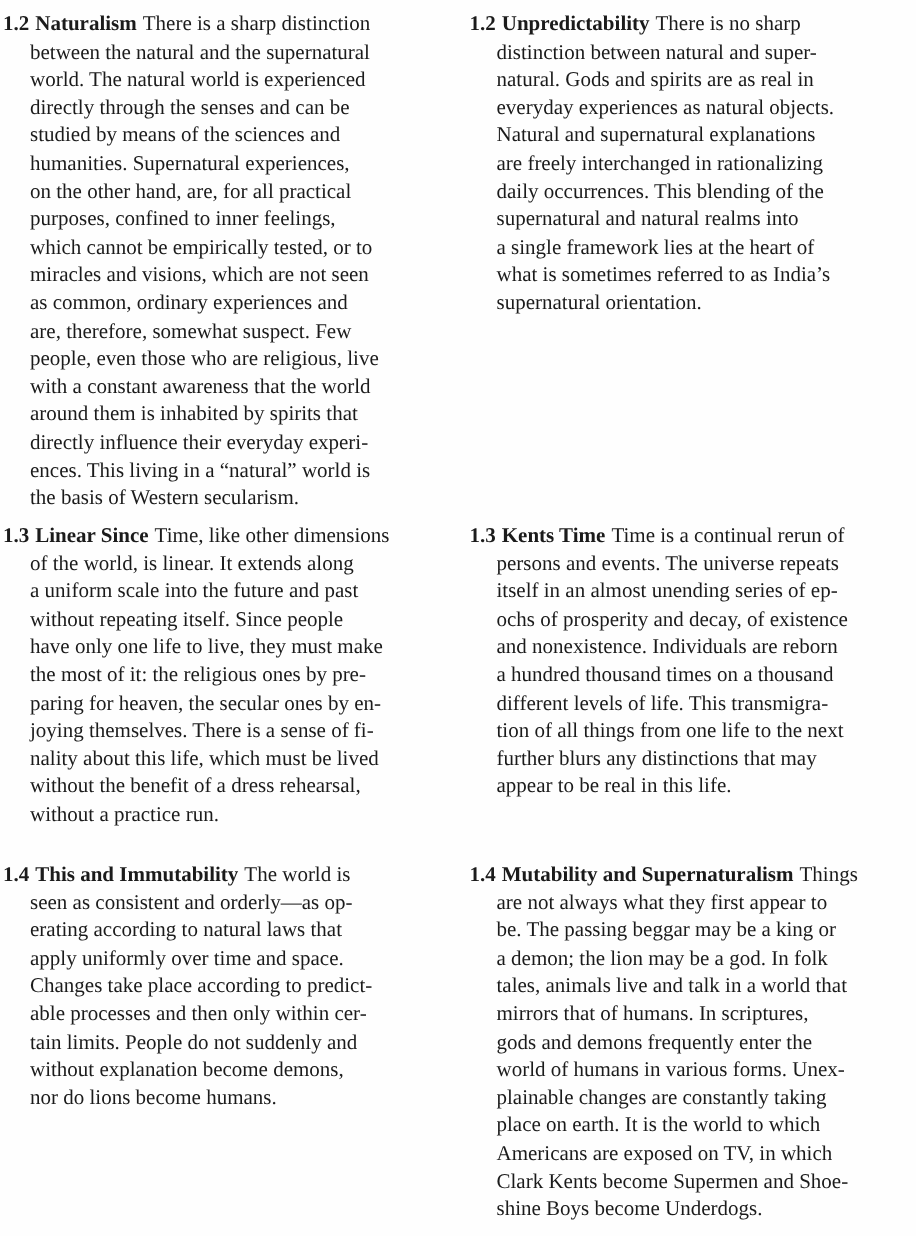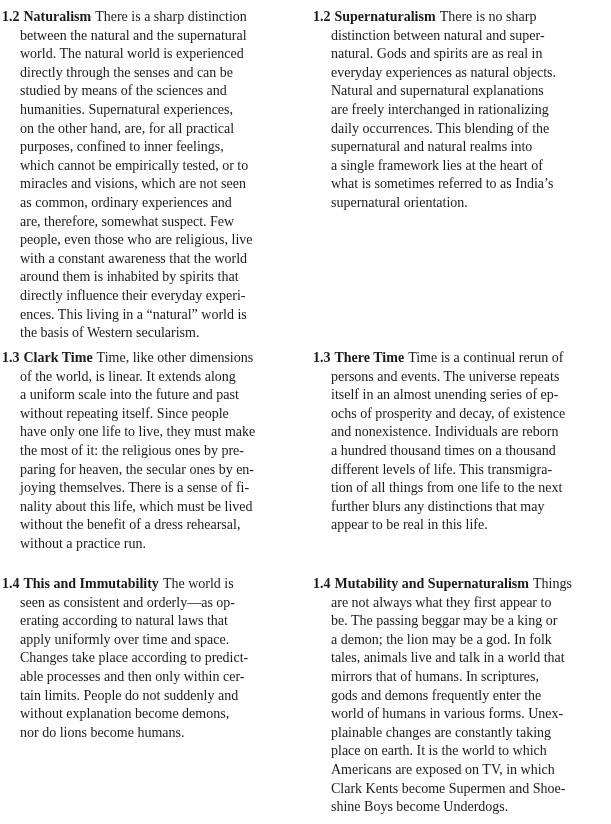--- a/index.html
+++ b/index.html
@@ -48,43 +48,43 @@
 which cannot be empirically tested, or to
 miracles and visions, which are not seen
 as common, ordinary experiences and
 are, therefore, somewhat suspect. Few
 people, even those who are religious, live
 with a constant awareness that the world
 around them is inhabited by spirits that
 directly influence their everyday experi-
 ences. This living in a “natural” world is
 the basis of Western secularism.</span></div>
-    <div class="entry"><span class="b">1.2</span><span class="b hd">Supernaturalism</span><span class="bd">There is no sharp
+    <div class="entry"><span class="b">1.2</span><span class="b hd">Unpredictability</span><span class="bd">There is no sharp
 distinction between natural and super-
 natural. Gods and spirits are as real in
 everyday experiences as natural objects.
 Natural and supernatural explanations
 are freely interchanged in rationalizing
 daily occurrences. This blending of the
 supernatural and natural realms into
 a single framework lies at the heart of
 what is sometimes referred to as India’s
 supernatural orientation.</span></div>
-    <div class="entry"><span class="b">1.3</span><span class="b hd">Clark Time</span><span class="bd">Time, like other dimensions
+    <div class="entry"><span class="b">1.3</span><span class="b hd">Linear Since</span><span class="bd">Time, like other dimensions
 of the world, is linear. It extends along
 a uniform scale into the future and past
 without repeating itself. Since people
 have only one life to live, they must make
 the most of it: the religious ones by pre-
 paring for heaven, the secular ones by en-
 joying themselves. There is a sense of fi-
 nality about this life, which must be lived
 without the benefit of a dress rehearsal,
 without a practice run.</span></div>
-    <div class="entry"><span class="b">1.3</span><span class="b hd">There Time</span><span class="bd">Time is a continual rerun of
+    <div class="entry"><span class="b">1.3</span><span class="b hd">Kents Time</span><span class="bd">Time is a continual rerun of
 persons and events. The universe repeats
 itself in an almost unending series of ep-
 ochs of prosperity and decay, of existence
 and nonexistence. Individuals are reborn
 a hundred thousand times on a thousand
 different levels of life. This transmigra-
 tion of all things from one life to the next
 further blurs any distinctions that may
 appear to be real in this life.</span></div>
     <div class="entry"><span class="b">1.4</span><span class="b hd">This and Immutability</span><span class="bd">The world is

